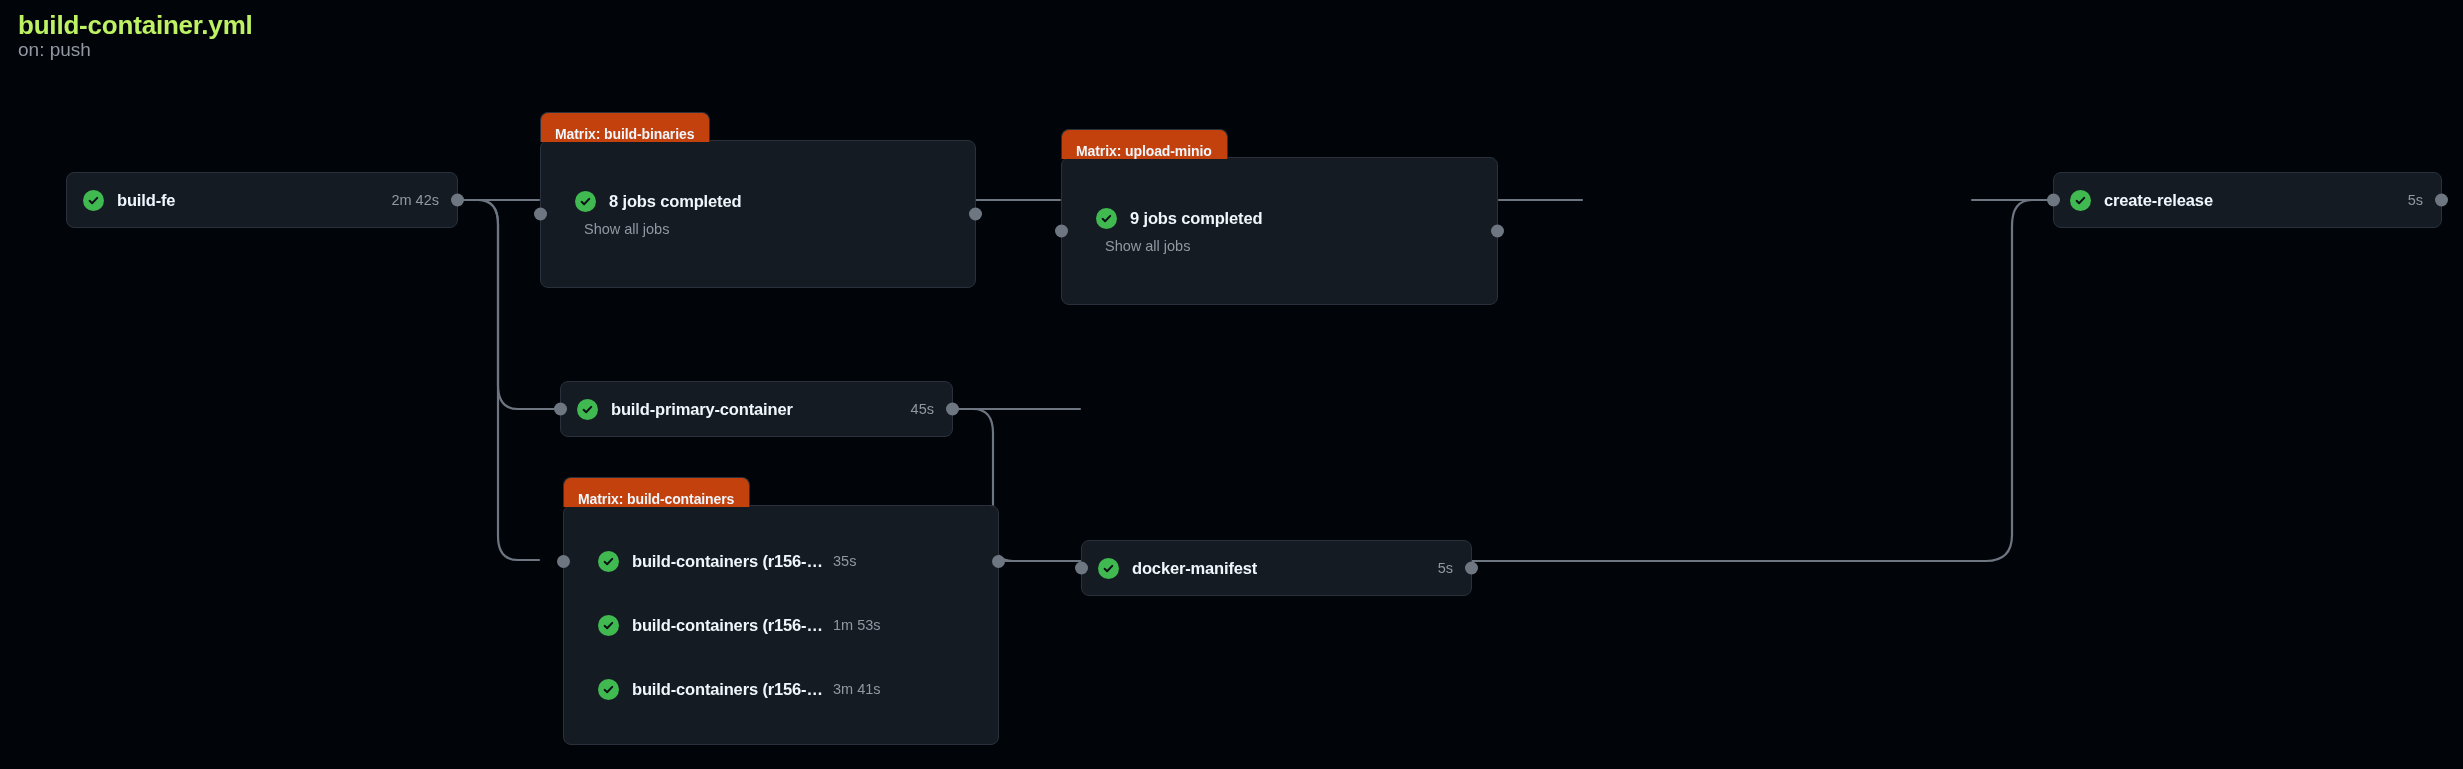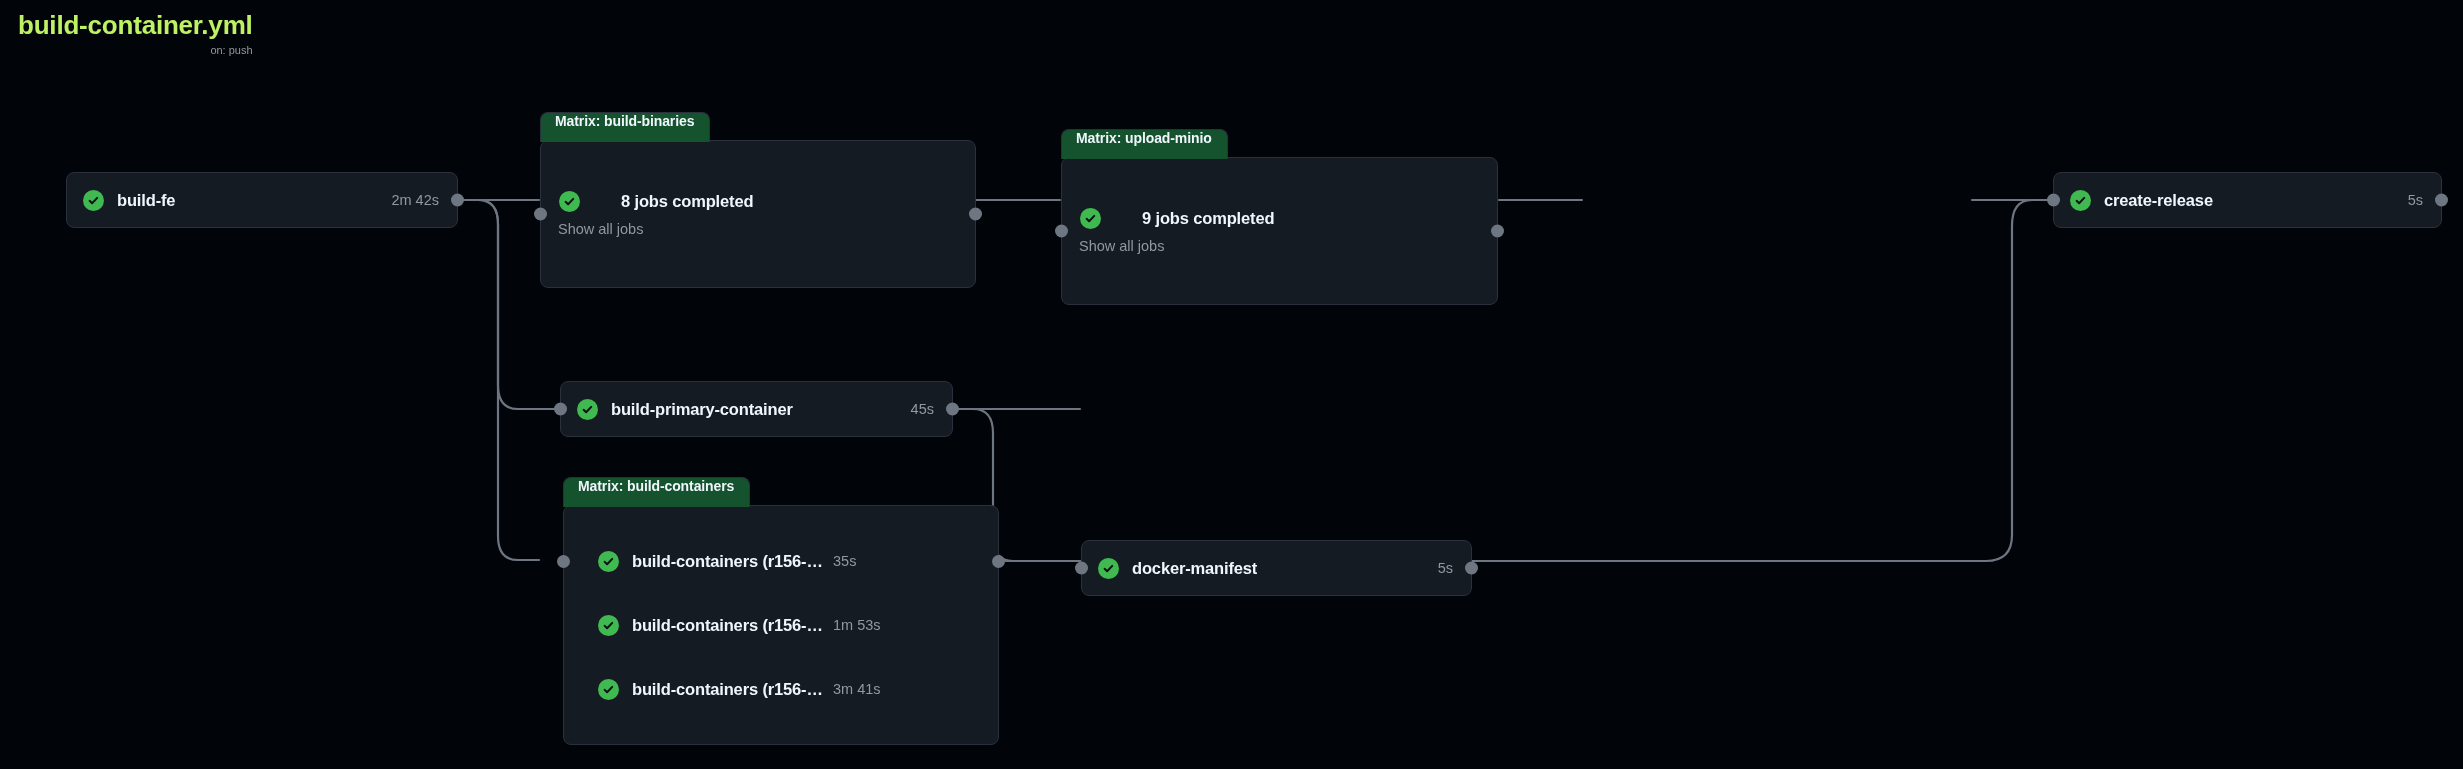--- a/index.html
+++ b/index.html
@@ -26,25 +26,24 @@
     z-index: 5;
   }
   #workflow-header .wf-title {
     font-size: 26px;
     font-weight: bold;
     letter-spacing: -0.2px;
     color: #bef264;
     line-height: 26px;
   }
   #workflow-header .wf-trigger {
-    font-size: 11px;
+    font-size: 19px;
     color: #9198a1;
     line-height: 20px;
     margin-top: 2px;
-    text-align: right;
   }
 
   
   #graph-canvas {
     position: absolute;
     inset: 0;
   }
   #edge-layer {
     position: absolute;
     inset: 0;
@@ -111,22 +110,22 @@
     border-radius: 8px;
   }
   .matrix-tab {
     position: absolute;
     left: -1px;
     top: -29px;
     height: 30px;
     box-sizing: border-box;
     padding: 0 15px 0 14px;
     display: flex;
-    align-items: flex-start;
-    background: #14532d;
+    align-items: flex-end;
+    background: #c2410c;
     border: 1px solid #2a313c;
     border-bottom: none;
     border-radius: 8px 8px 0 0;
   }
   .matrix-tab-label {
     font-size: 14px;
     font-weight: bold;
     color: #f0f6fc;
     white-space: nowrap;
     letter-spacing: -0.1px;
@@ -134,34 +133,33 @@
   .matrix-body {
     position: absolute;
     inset: 0;
     display: flex;
     flex-direction: column;
     justify-content: center;
   }
   .matrix-summary-row {
     display: flex;
     align-items: center;
-    padding: 0 18px 0 18px;
-    gap: 28px;
+    padding: 0 18px 0 34px;
   }
   .matrix-summary-label {
     font-size: 16.5px;
     font-weight: bold;
     color: #f0f6fc;
     letter-spacing: -0.15px;
     white-space: nowrap;
   }
   .matrix-showall {
     font-size: 14.5px;
     color: #9198a1;
-    padding-left: 17px;
+    padding-left: 43px;
     margin-top: 9px;
     white-space: nowrap;
     cursor: pointer;
   }
   .matrix-job-row {
     display: flex;
     align-items: center;
     padding: 0 18px 0 34px;
     height: 42px;
   }

